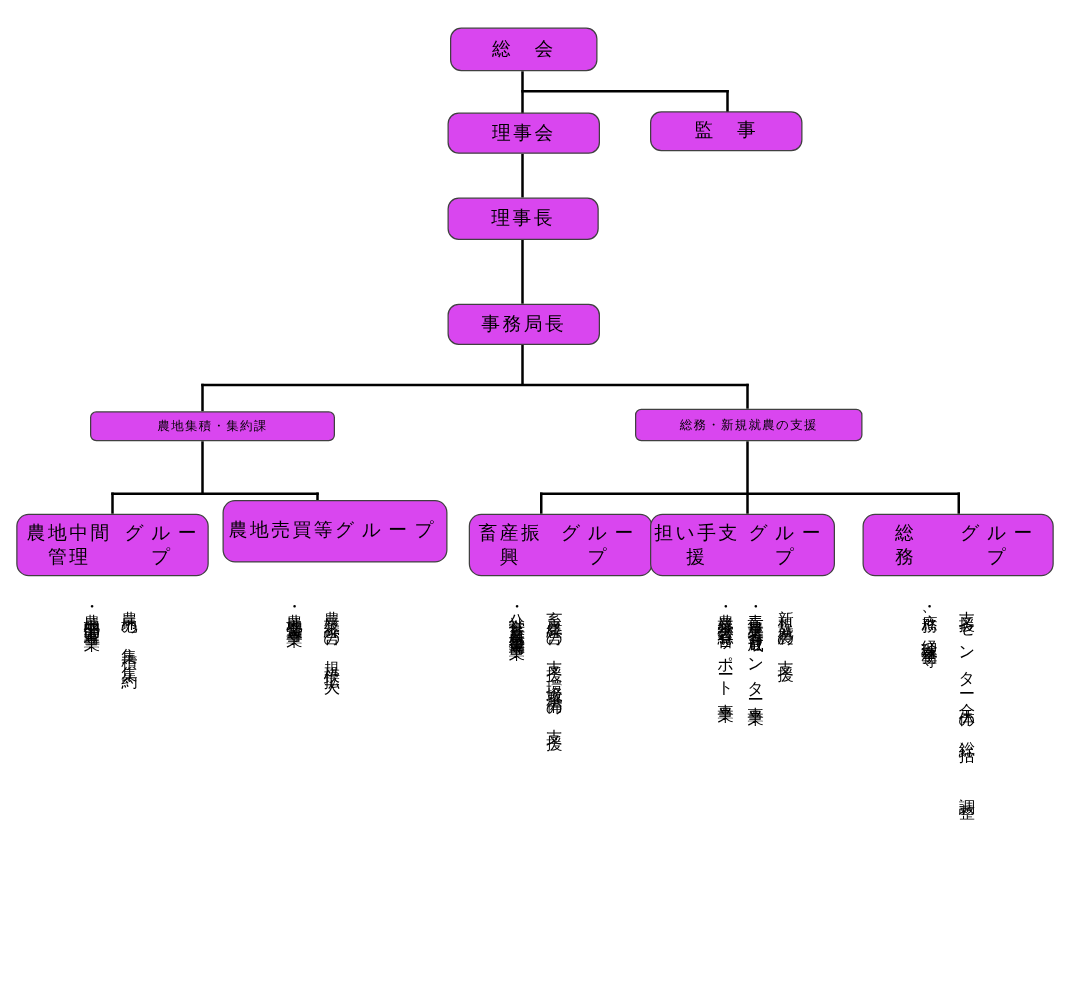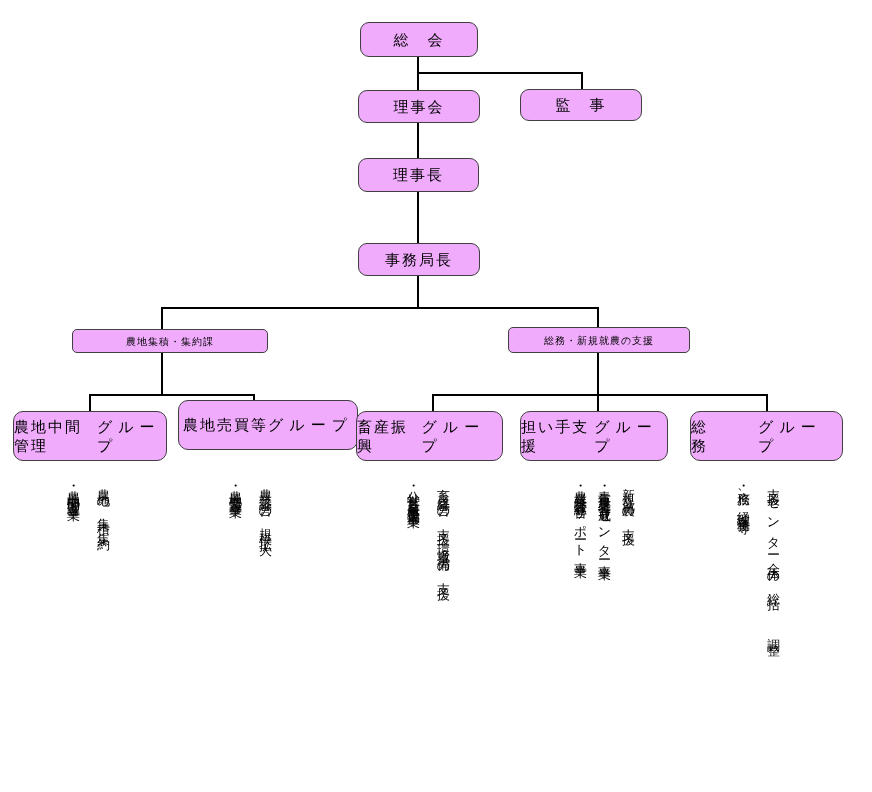--- a/index.html
+++ b/index.html
@@ -11,25 +11,26 @@
     font-family: "Liberation Sans", sans-serif;
     color: #000000;
     overflow: hidden;
   }
   
   .ln { position: absolute; background: #000000; }
   
   .box {
     position: absolute;
     box-sizing: border-box;
-    background: #f0abfc;
+    background: #d946ef;
     border: 1.5px solid #404040;
     display: flex;
     align-items: center;
     justify-content: center;
+    text-align: center;
     font-size: 15px;
     letter-spacing: 2px;
     line-height: 1.3;
   }
   .box.round-lg { border-radius: 9px; }
   .box.round-sm { border-radius: 5px; font-size: 10px; letter-spacing: 1px; }
   .group-box { border-radius: 10px; font-size: 15px; }
   .group-box .g-line1 { letter-spacing: 2px; }
   .group-box .g-line2 { letter-spacing: 6px; }
   
@@ -98,21 +99,21 @@
   <div class="box group-box" style="left:13px; top:411px; width:154px; height:50px;">
     <span class="g-line1">農地中間管理</span>
     <span class="g-line2">グループ</span>
   </div>
 
   <div class="box group-box" style="left:178px; top:400px; width:180px; height:50px;">
     <span class="g-line1">農地売買等</span>
     <span class="g-line2">グループ</span>
   </div>
 
-  <div class="box group-box" style="left:356px; top:411px; width:147px; height:50px;">
+  <div class="box group-box" style="left:375px; top:411px; width:147px; height:50px;">
     <span class="g-line1">畜産振興</span>
     <span class="g-line2">グループ</span>
   </div>
 
   <div class="box group-box" style="left:520px; top:411px; width:148px; height:50px;">
     <span class="g-line1">担い手支援</span>
     <span class="g-line2">グループ</span>
   </div>
 
   <div class="box group-box" style="left:690px; top:411px; width:153px; height:50px;">

